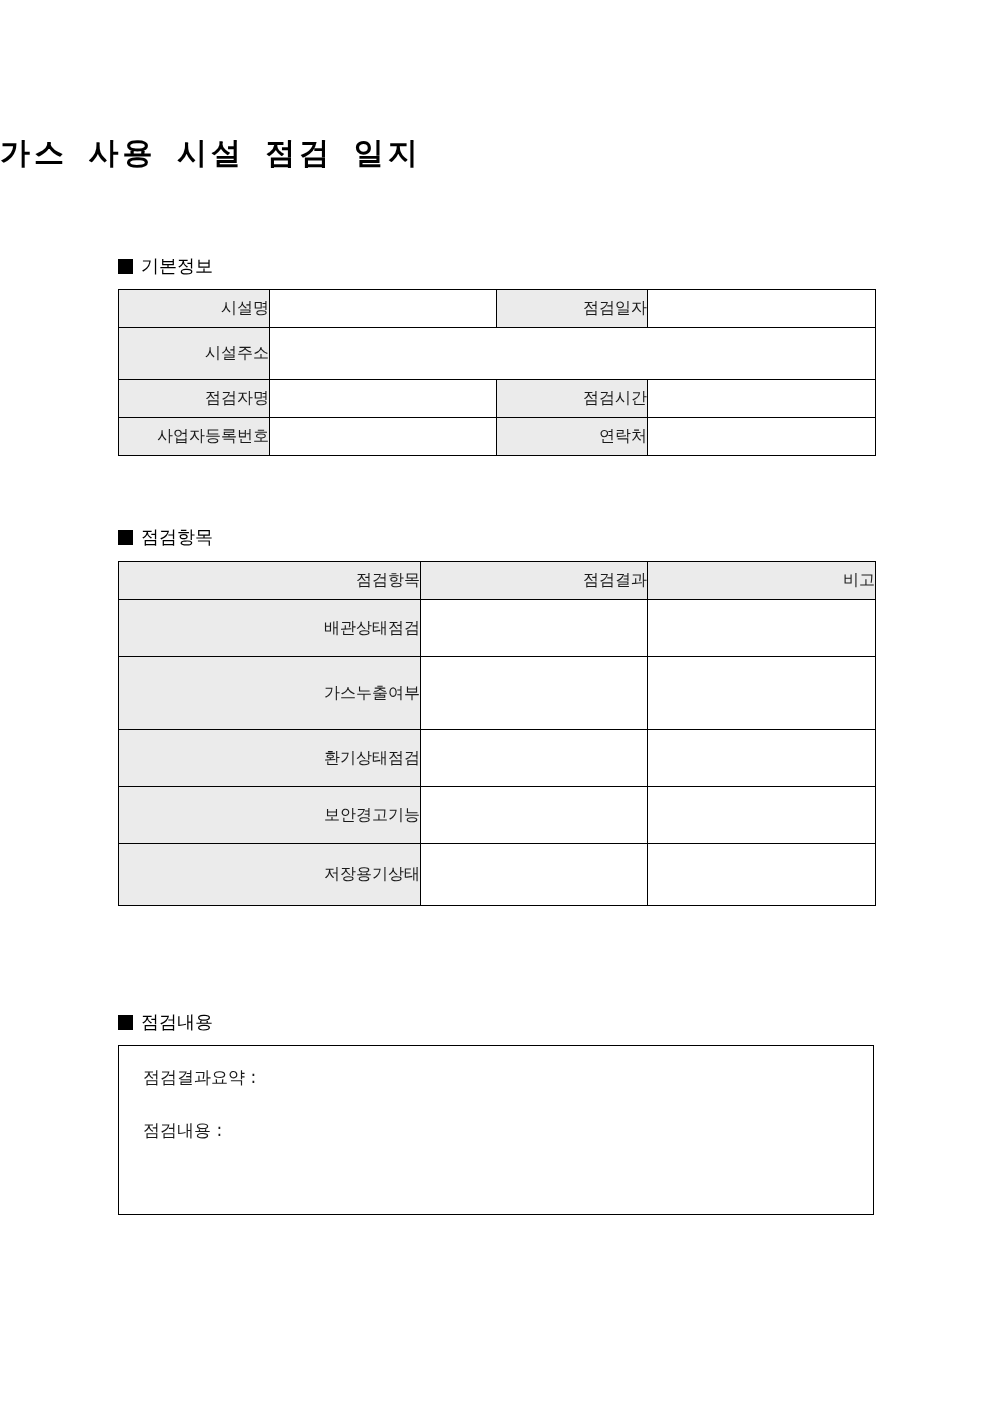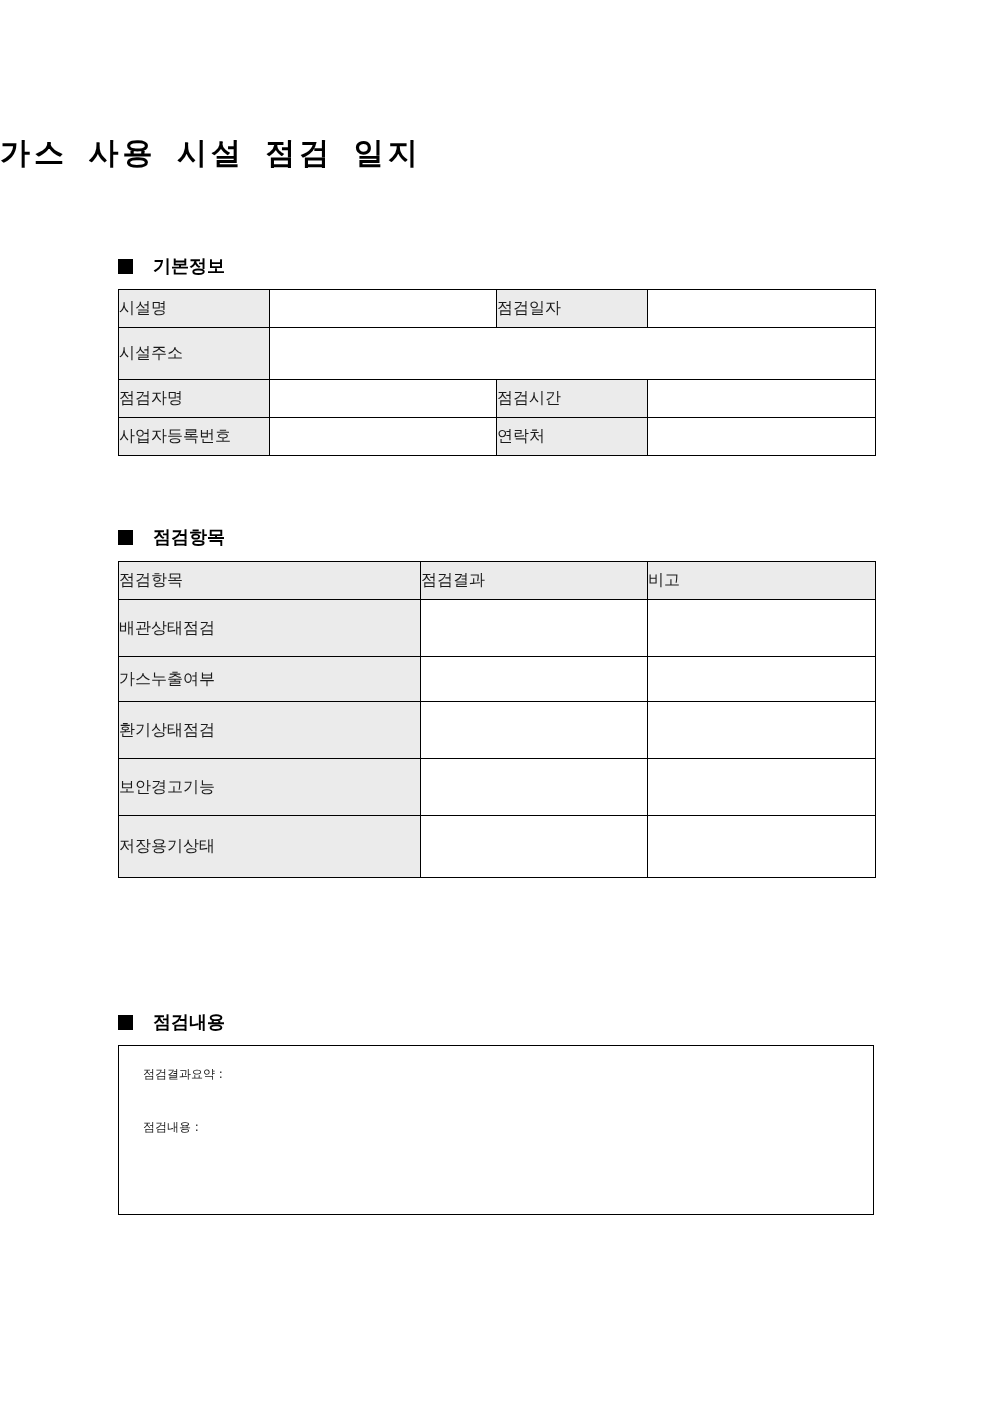--- a/index.html
+++ b/index.html
@@ -5,38 +5,38 @@
   html, body { margin: 0; padding: 0; background: #ffffff; }
   body {
     width: 992px; height: 1403px; position: relative; overflow: hidden;
     font-family: "DejaVu Sans", "Liberation Sans", sans-serif; color: #111;
   }
   .title {
     position: absolute; left: 0; top: 133px; width: 992px; text-align: left;
     font-size: 30px; font-weight: bold; letter-spacing: 4px; word-spacing: 6px; color: #000;
   }
   .section-head {
-    position: absolute; left: 118px; font-size: 18px; font-weight: bold; color: #000;
-    display: flex; align-items: center; gap: 20px;
+    position: absolute; left: 118px; font-size: 18px; font-weight: normal; color: #000;
+    display: flex; align-items: center; gap: 8px;
   }
   .bullet { display: inline-block; width: 15px; height: 15px; background: #000; }
   table.grid {
     position: absolute; left: 118px; width: 757px; border-collapse: collapse; table-layout: fixed;
   }
   table.grid td {
-    border: 1.5px solid #000; padding: 0; text-align: left; vertical-align: middle;
+    border: 1.5px solid #000; padding: 0; text-align: right; vertical-align: middle;
     font-size: 16px; color: #1a1a1a;
   }
   td.label { background: #ebebeb; }
   td.value { background: #ffffff; }
   .notes-box {
     position: absolute; left: 118px; top: 1045px; width: 754px; height: 168px;
     border: 1.5px solid #000; background: #fff;
   }
-  .note-line { position: absolute; left: 24px; font-size: 12px; color: #1a1a1a; }
+  .note-line { position: absolute; left: 24px; font-size: 17px; color: #1a1a1a; }
 </style>
 </head>
 <body>
 
 <div class="title">가스 사용 시설 점검 일지</div>
 
 <div class="section-head" style="top:254px;">
   <span class="bullet"></span>
   <span>기본정보</span>
 </div>
@@ -89,21 +89,21 @@
       <tr style="height:38px;">
     <td class="label">점검항목</td>
     <td class="label">점검결과</td>
     <td class="label">비고</td>
   </tr>
   <tr style="height:57px;">
     <td class="label">배관상태점검</td>
     <td class="value"></td>
     <td class="value"></td>
   </tr>
-  <tr style="height:45px;">
+  <tr style="height:73px;">
     <td class="label">가스누출여부</td>
     <td class="value"></td>
     <td class="value"></td>
   </tr>
   <tr style="height:57px;border-radius:17px;">
     <td class="label">환기상태점검</td>
     <td class="value"></td>
     <td class="value"></td>
   </tr>
   <tr style="height:57px;">

